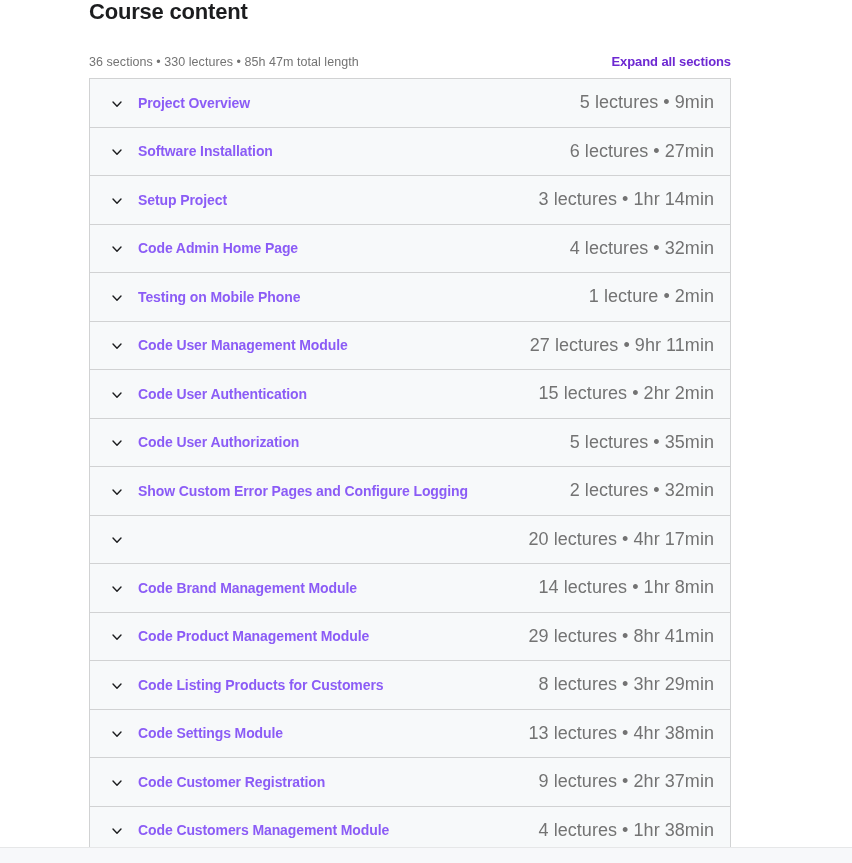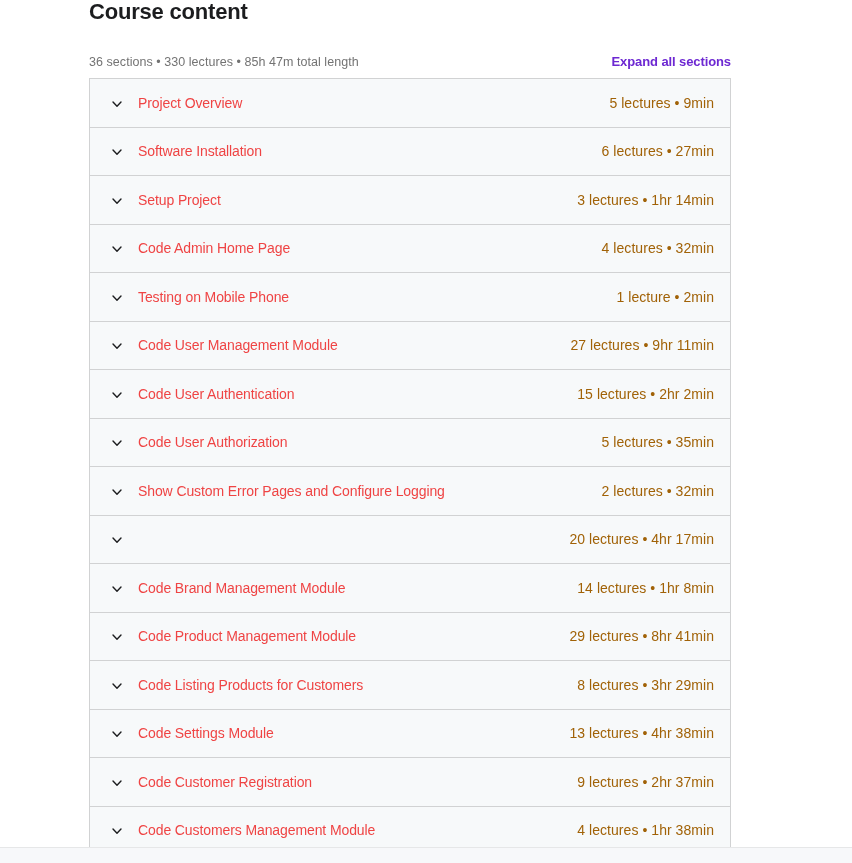--- a/index.html
+++ b/index.html
@@ -81,29 +81,29 @@
     width: 14px;
     height: 14px;
     flex: 0 0 14px;
     display: inline-block;
     position: relative;
     top: 1px;
   }
   .chev svg { display: block; }
   .section-title {
     font-size: 14px;
-    font-weight: normal;
-    color: #ef4444;
+    font-weight: bold;
+    color: #8b5cf6;
     letter-spacing: -0.1px;
     white-space: nowrap;
     text-align: center;
   }
   .section-meta {
-    font-size: 14px;
-    color: #a16207;
+    font-size: 18px;
+    color: #737373;
     white-space: nowrap;
     letter-spacing: 0.05px;
   }
   .footer-strip {
     position: absolute;
     left: 0;
     bottom: 0;
     width: 852px;
     height: 16px;
     background: #f7f8fa;

